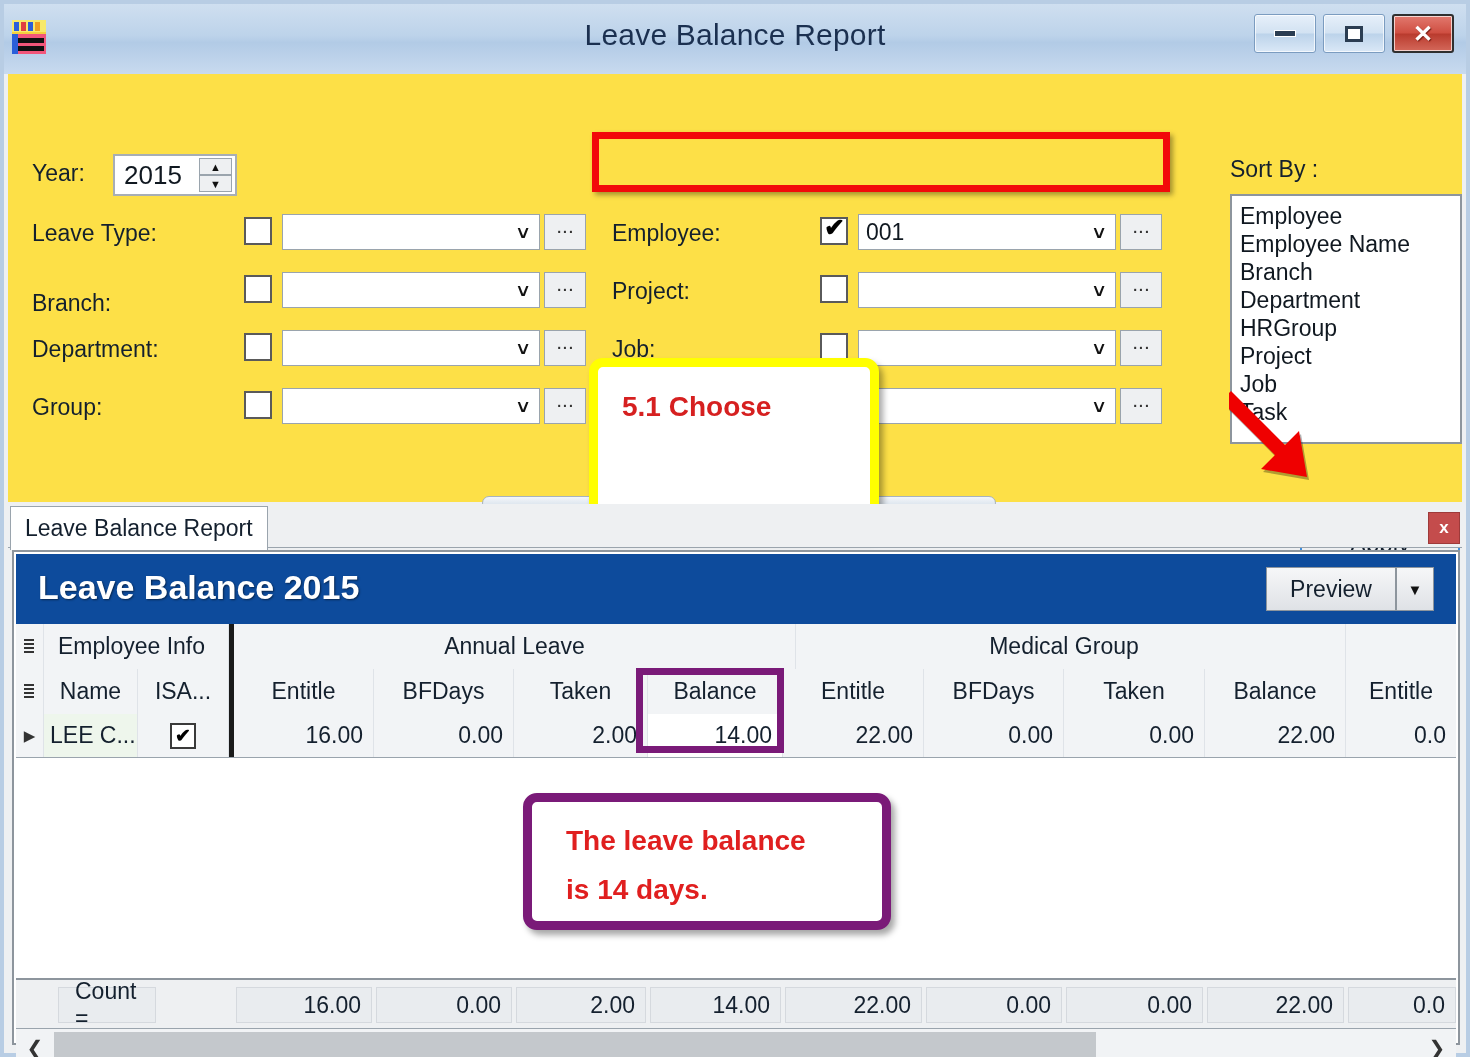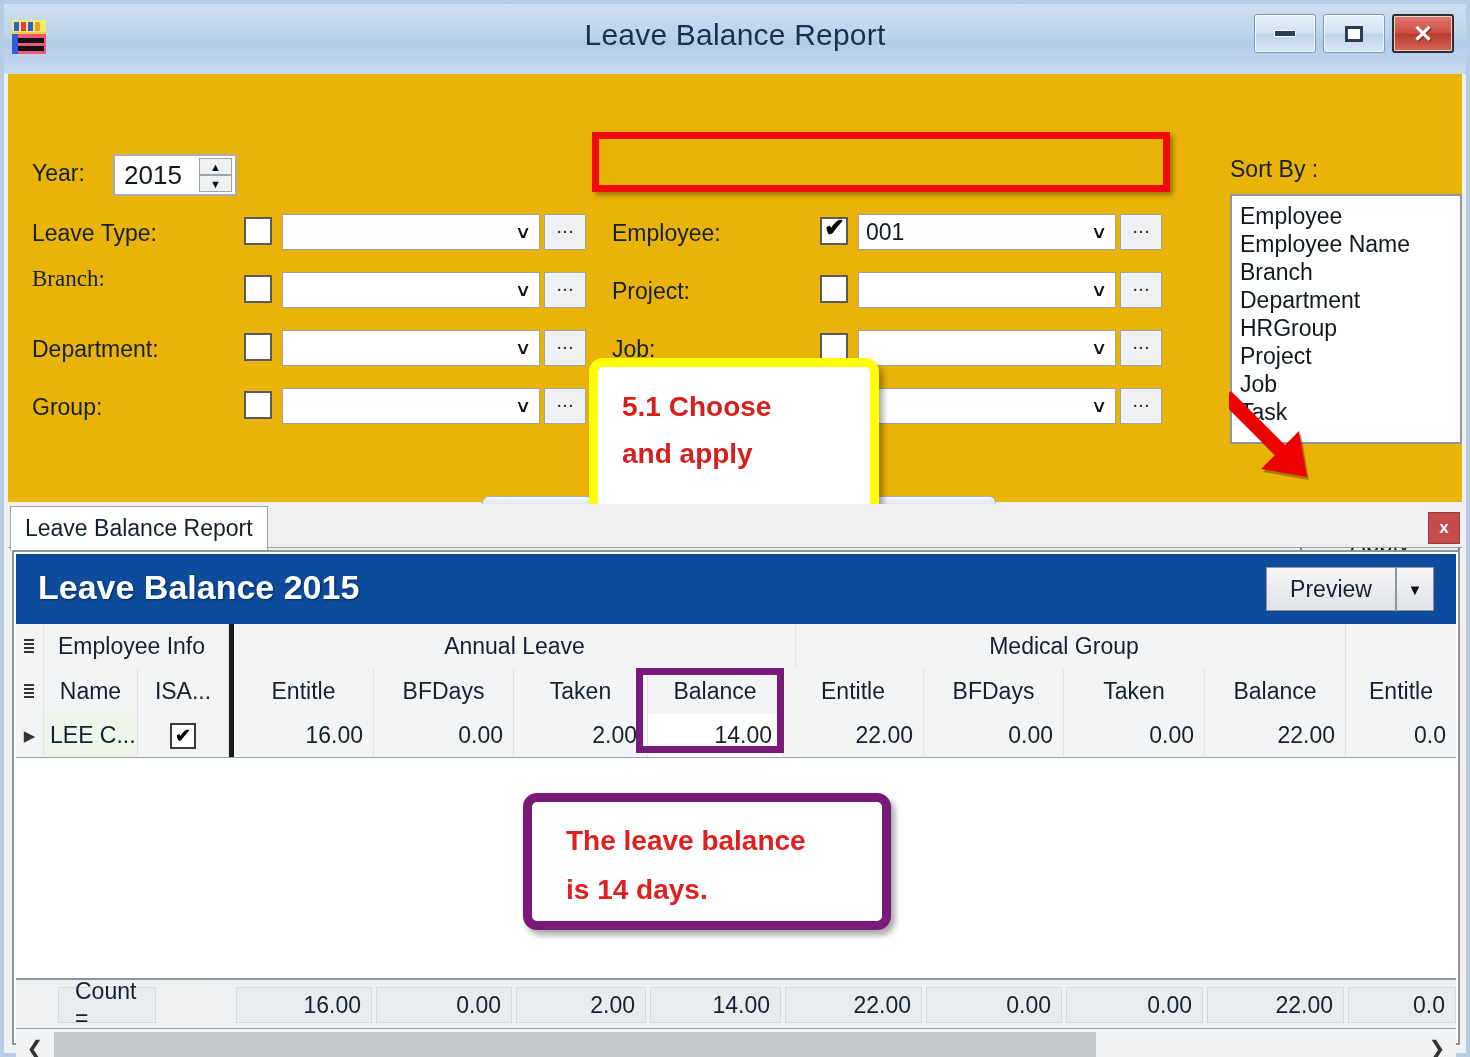--- a/index.html
+++ b/index.html
@@ -39,21 +39,21 @@
     background:linear-gradient(to bottom,#e2796e 0%,#cf4f42 48%,#b93b2e 52%,#d4685a 100%);
     border:2px solid #2f2f2f;
   }
   .min-glyph{width:22px;height:7px;background:#2b3d52;border:1px solid #fff;box-sizing:border-box;}
   .max-glyph{width:18px;height:16px;border:3px solid #2b3d52;box-sizing:border-box;background:#fff;}
   .close-glyph{color:#fff;font-size:24px;font-weight:bold;line-height:1;text-shadow:1px 1px 1px #7a1c12;}
 
   
   .panel{
     position:absolute;left:4px;top:70px;width:1454px;height:428px;
-    background:#eab308;
+    background:#fde047;
   }
   .lbl{position:absolute;font-size:23px;color:#14202e;white-space:nowrap;}
   .cb{
     position:absolute;width:28px;height:28px;background:#fff;border:2px solid #5a5a5a;
     box-sizing:border-box;
   }
   .cb.checked::after{
     content:"✔";position:absolute;left:2px;top:-6px;font-size:25px;color:#000;font-weight:bold;
   }
   .combo{
@@ -273,21 +273,21 @@
     </div>
 
     <div class="lbl" style="left:24px;top:146px;text-align:right;">Leave Type:</div>
     <div class="cb" style="left:236px;top:143px;"></div>
     <div class="combo" style="left:274px;top:140px;width:258px;">
       <span class="cval"></span>
       <span class="caret">˅</span>
     </div>
     <div class="ellipsisbtn" style="left:536px;top:140px;">...</div>
 
-    <div class="lbl" style="left:24px;top:192px;font-family:Liberation Serif, serif;">Branch:</div>
+    <div class="lbl" style="left:24px;top:216px;">Branch:</div>
     <div class="cb" style="left:236px;top:201px;"></div>
     <div class="combo" style="left:274px;top:198px;width:258px;">
       <span class="cval"></span>
       <span class="caret">˅</span>
     </div>
     <div class="ellipsisbtn" style="left:536px;top:198px;">...</div>
 
     <div class="lbl" style="left:24px;top:262px;">Department:</div>
     <div class="cb" style="left:236px;top:259px;"></div>
     <div class="combo" style="left:274px;top:256px;width:258px;">
@@ -362,21 +362,20 @@
     <svg width="120" height="105" viewBox="0 0 120 105">
       <g transform="translate(2,3)" opacity="0.3">
         <path d="M2,2 L56,56 L70,42 L78,88 L32,80 L46,66 L-8,12 Z" fill="#000"></path>
       </g>
       <path d="M2,2 L56,56 L70,42 L78,88 L32,80 L46,66 L-8,12 Z" fill="#ef0000"></path>
     </svg>
   </div>
 
   <div class="callout-yellow">
     <div>5.1 Choose</div>
-    <div>and apply</div>
   </div>
 
   <div class="tabstrip"></div>
   <div class="tab-active">
     <span>Leave Balance Report</span>
   </div>
   <div class="tab-close">
     <span>x</span>
   </div>
 

